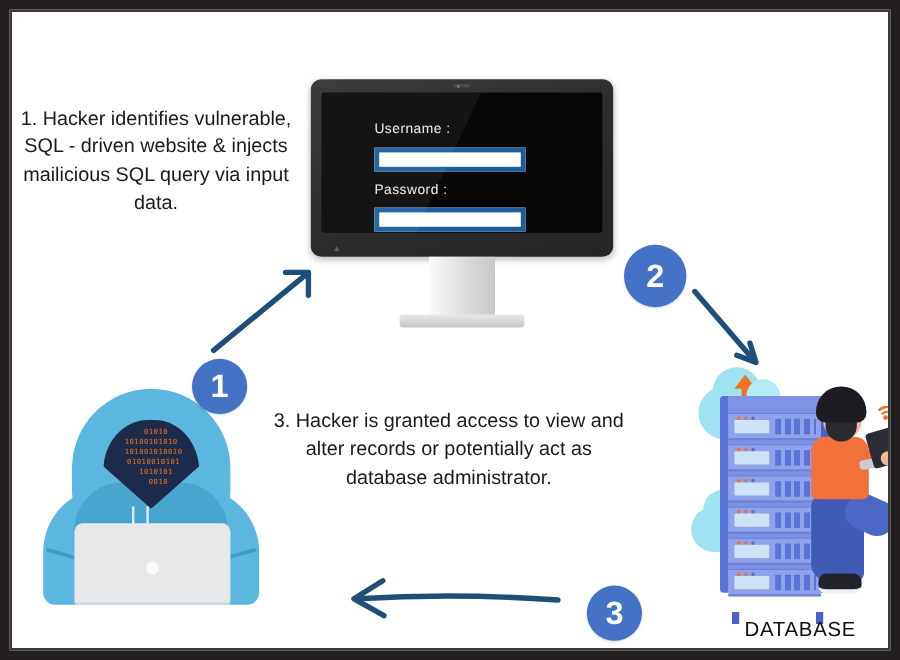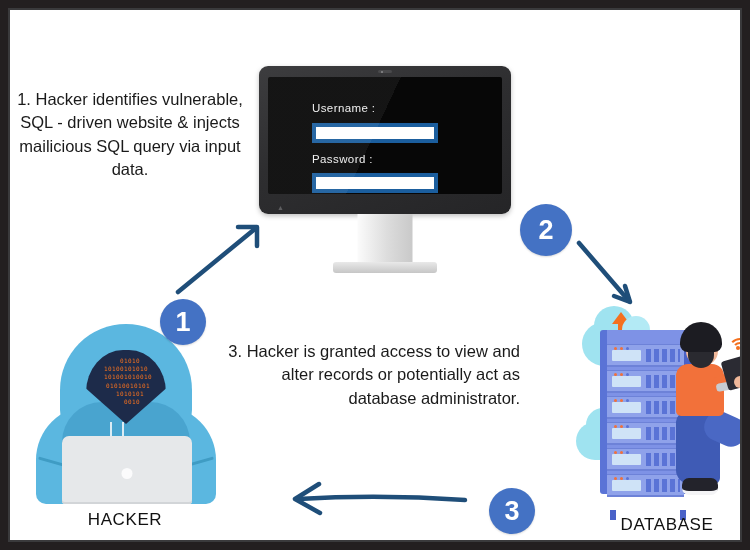--- a/index.html
+++ b/index.html
@@ -25,21 +25,21 @@
   }
   .para{
     position:absolute;
     text-align:center;
     color:#1a1a1a;
     font-size:16.5px;
     line-height:1.42;
   }
   #para1{left:6px;top:78px;width:228px;}
   #para2{left:500px;top:92px;width:232px;}
-  #para3{left:218px;top:330px;width:292px;text-align:right;}
+  #para3{left:218px;top:330px;width:292px;}
 
   .badge{
     position:absolute;
     border-radius:50%;
     background:#4472c4;
     color:#ffffff;
     font-weight:bold;
     display:flex;align-items:center;justify-content:center;
     font-size:27px;
     box-shadow:0 1px 2px rgba(0,0,0,.15);
@@ -241,21 +241,20 @@
    0010</div>
     </div>
     <div class="string" style="left:74px;"></div>
     <div class="string" style="left:86px;"></div>
     <div class="arm" style="left:2px;top:146px;transform:rotate(16deg);"></div>
     <div class="arm" style="left:152px;top:146px;transform:rotate(-16deg);"></div>
     <div class="laptop">
       <div class="laptop-dot"></div>
     </div>
   </div>
-  <div class="caption" id="hacker-caption">HACKER</div>
 
   <div class="database">
     <div class="cloud cloud-top">
       <div class="cloud-arrow"></div>
     </div>
     <div class="cloud cloud-bot"></div>
     <div class="rack">
       <div class="shelf" style="top:14px;">
         <div class="panel"></div>
         <div class="led" style="left:7px;background:#f2713a;"></div>

